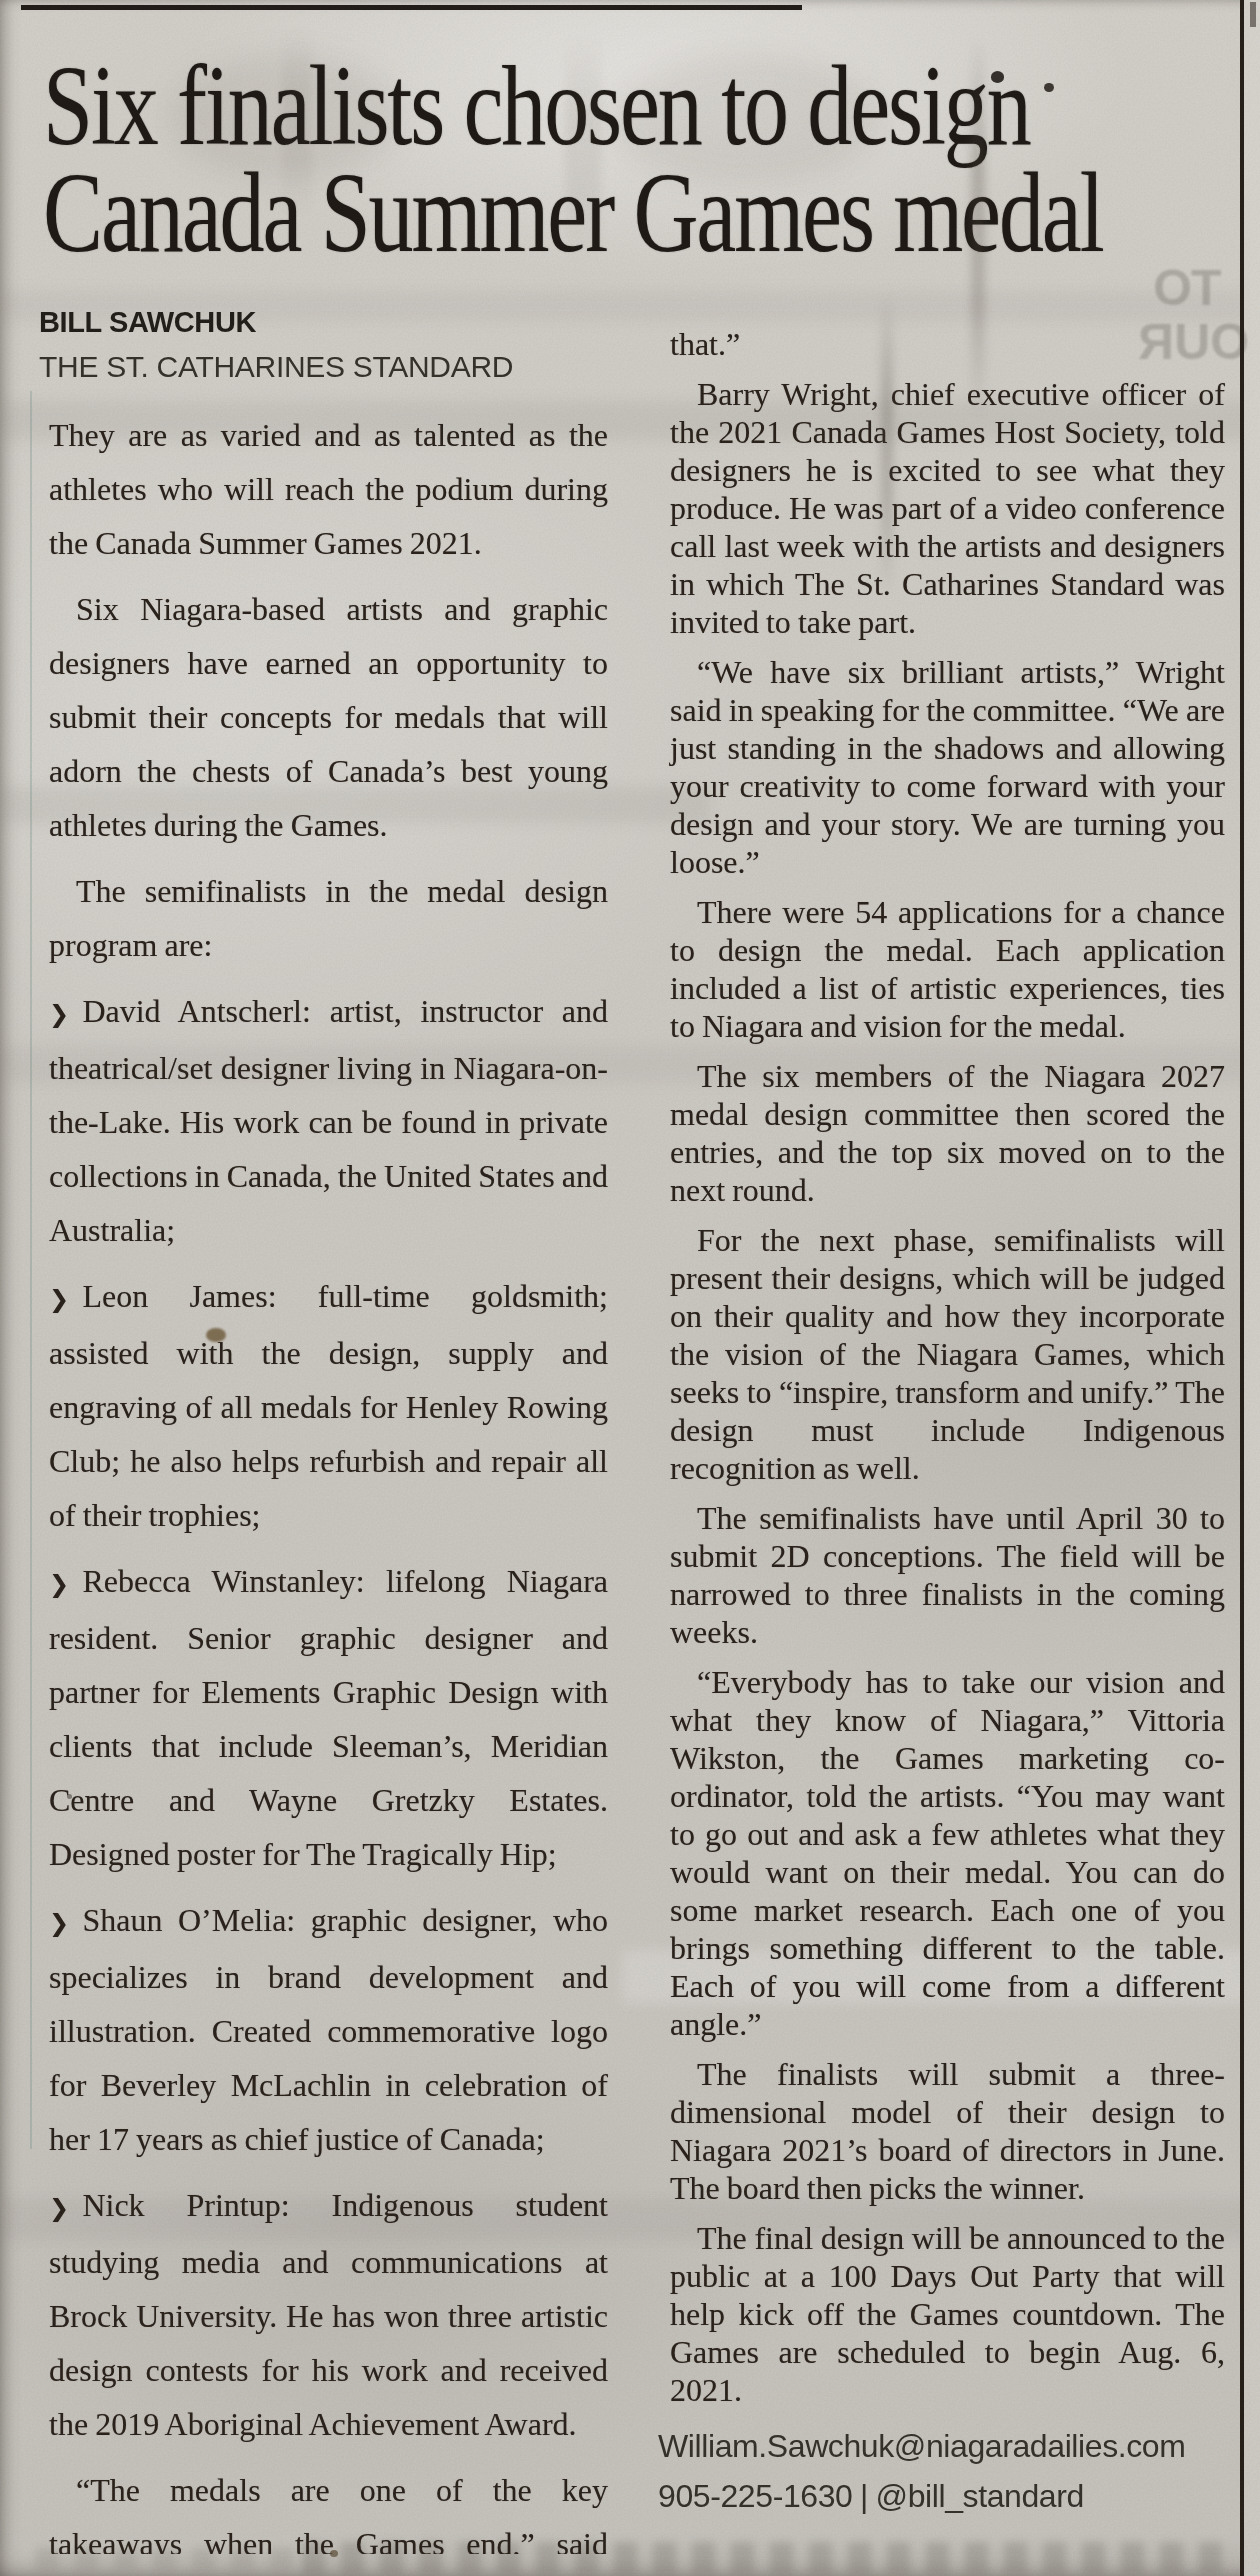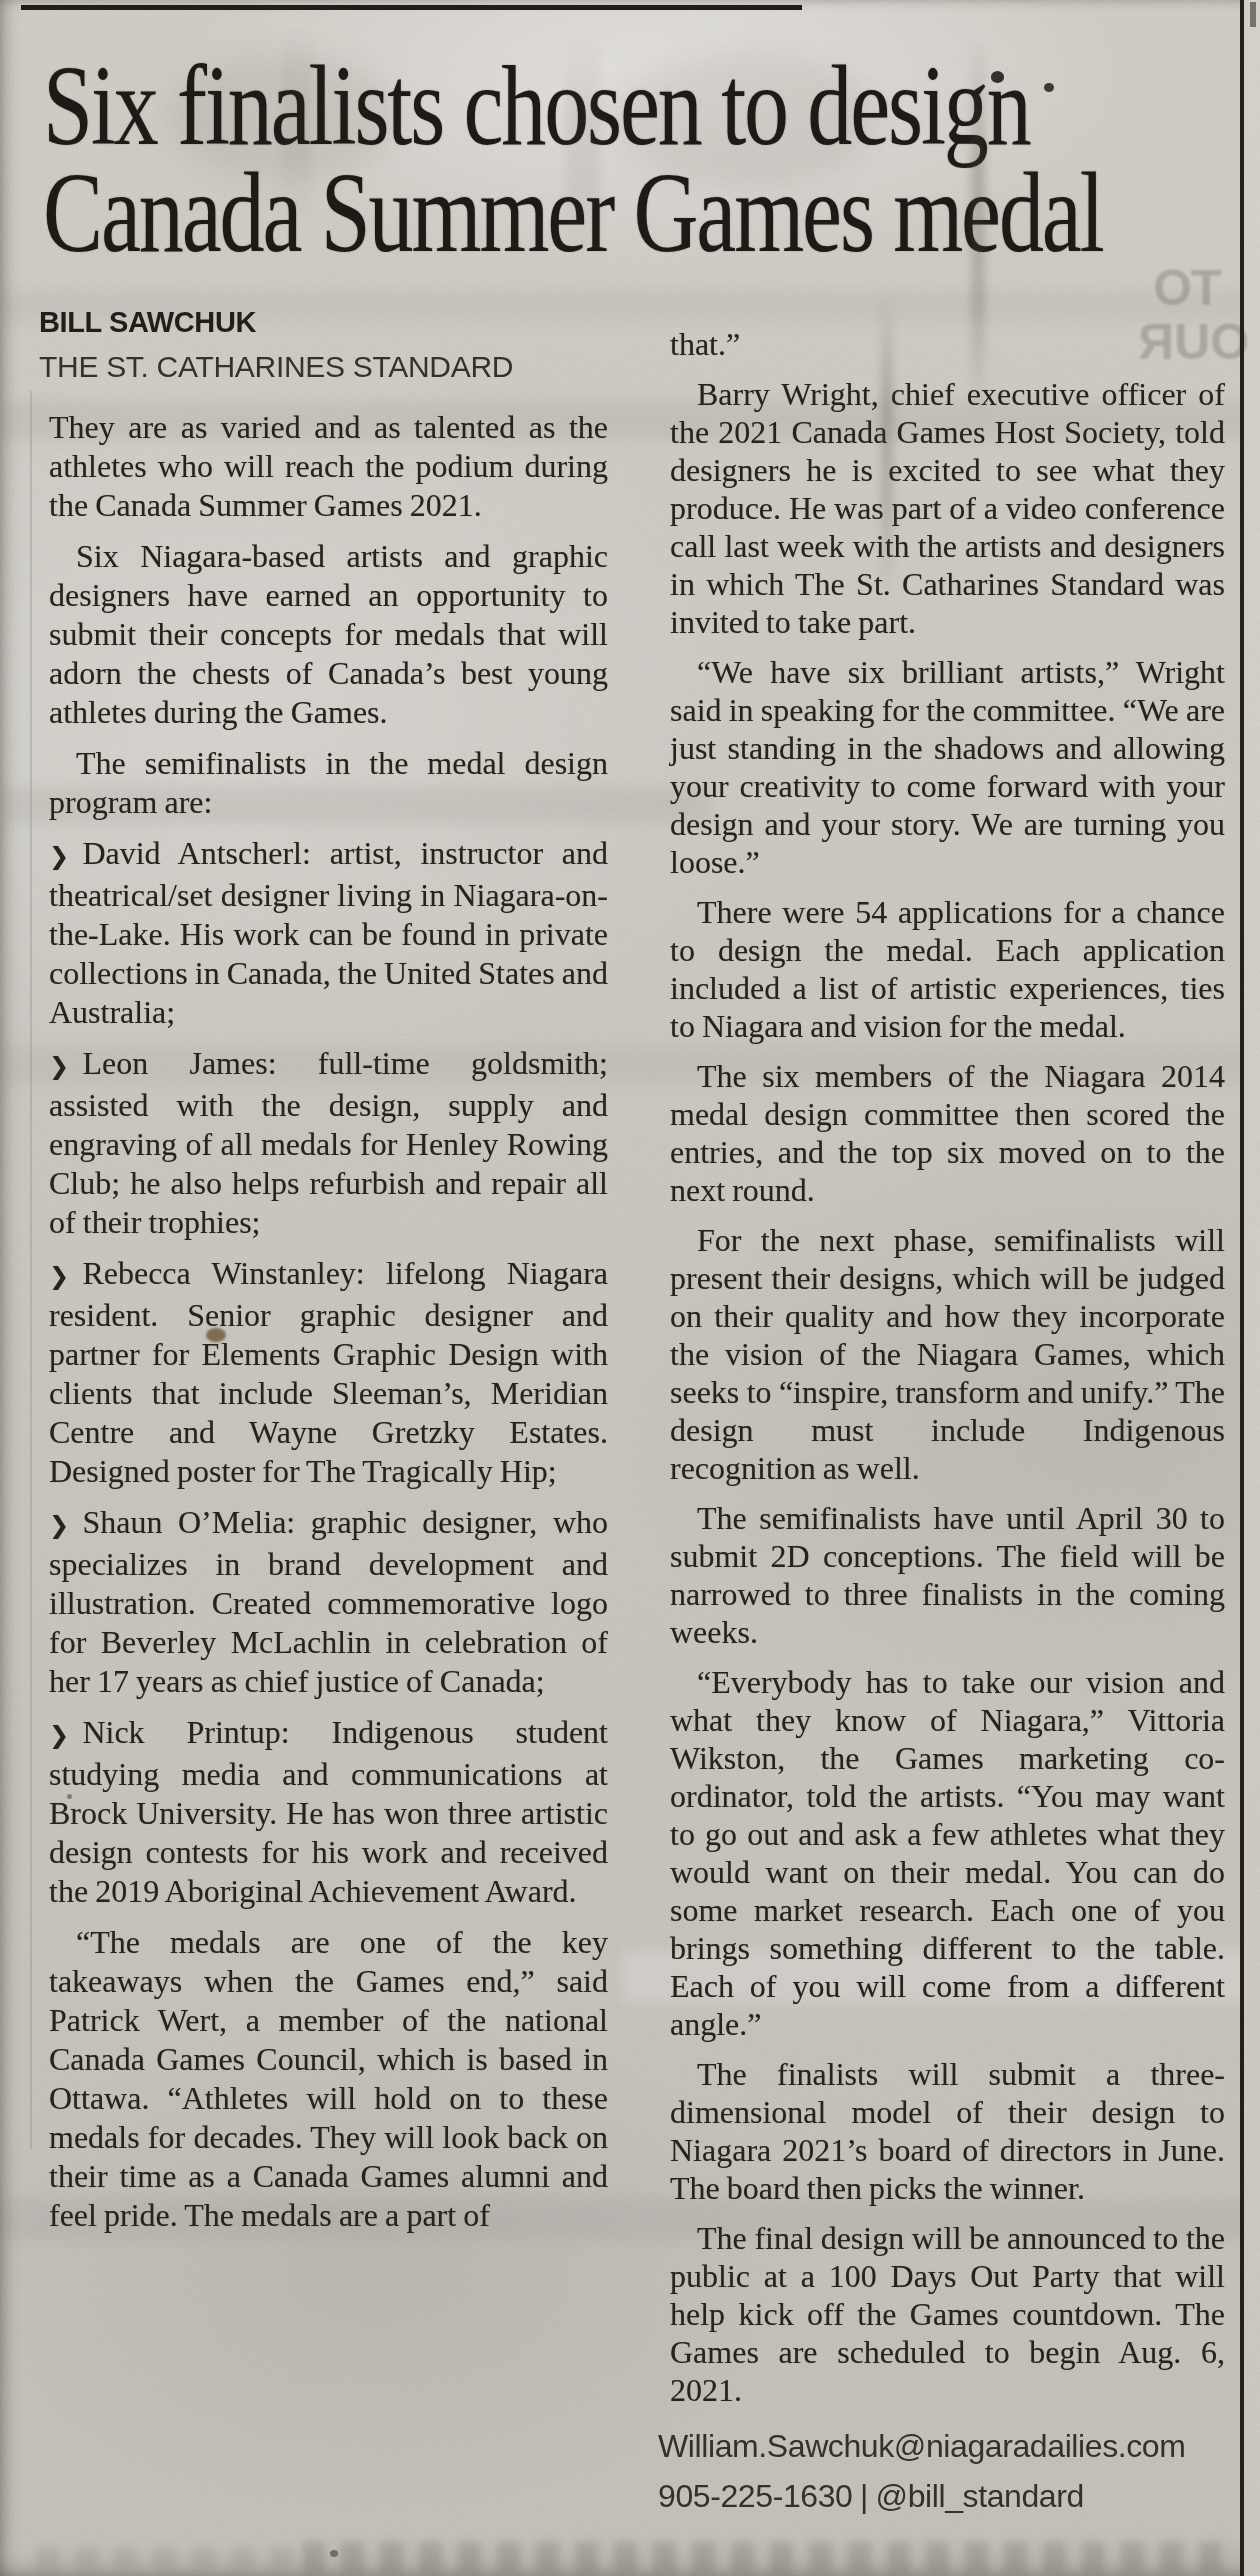--- a/index.html
+++ b/index.html
@@ -27,21 +27,21 @@
   .headline{position:absolute;left:43px;top:52px;z-index:2;color:#1f1a15;}
   .hl-line{display:block;height:107px;font-size:114px;line-height:107px;letter-spacing:-2.7px;white-space:nowrap;
     transform:scaleX(0.79);transform-origin:left center;font-weight:400;
     text-shadow:0 0 1.8px rgba(30,25,20,0.35);}
   .byline{position:absolute;left:39px;top:304px;z-index:2;font-family:"Liberation Sans","DejaVu Sans",sans-serif;}
   .author{font-weight:700;font-size:29px;line-height:36px;letter-spacing:-0.4px;color:#221e19;}
   .pub{font-weight:400;font-size:30px;line-height:30px;margin-top:12px;letter-spacing:-0.3px;color:#36322c;text-align:center;}
   
   .col{position:absolute;z-index:2;font-size:32px;color:#2a221b;text-align:justify;
     text-shadow:0 0 0.9px rgba(42,34,27,0.30);word-spacing:-0.9px;hyphens:auto;-webkit-hyphens:auto;}
-  .col-left{left:37px;top:396px;width:583px;height:2158px;line-height:39px;overflow:hidden;}
+  .col-left{left:37px;top:396px;width:583px;height:2158px;line-height:54px;overflow:hidden;}
   .col-right{left:658px;top:313px;width:579px;height:2260px;line-height:38px;overflow:hidden;}
   .para{margin:12px;padding:0;}
   .indent{text-indent:27px;}
   .chev{font-family:"DejaVu Sans",sans-serif;font-size:24px;font-weight:700;margin-right:13.3px;}
   .contact{font-family:"Liberation Sans","DejaVu Sans",sans-serif;font-size:32px;
     line-height:50px;letter-spacing:-0.4px;color:#35322c;text-align:left;text-shadow:none;text-indent:0;}
   
   .band{position:absolute;left:0;width:1261px;z-index:0;filter:blur(6.2px);}
   .b1{top:291px;height:30px;background:rgba(110,105,97,0.08);}
   .b2{top:401px;height:39px;background:rgba(110,105,97,0.10);}
@@ -123,21 +123,21 @@
       <p class="para"><span class="chev">❯</span>Nick Printup: Indigenous student studying media and communications at Brock University. He has won three artistic design contests for his work and received the 2019 Aboriginal Achievement Award.</p>
       <p class="para indent">“The medals are one of the key takeaways when the Games end,” said Patrick Wert, a member of the national Canada Games Council, which is based in Ottawa. “Athletes will hold on to these medals for decades. They will look back on their time as a Canada Games alumni and feel pride. The medals are a part of</p>
     </div>
 
   <div class="col col-right">
     <div>
         <p class="para">that.”</p>
         <p class="para indent">Barry Wright, chief executive officer of the 2021 Canada Games Host Society, told designers he is excited to see what they produce. He was part of a video conference call last week with the artists and designers in which The St. Catharines Standard was invited to take part.</p>
         <p class="para indent">“We have six brilliant artists,” Wright said in speaking for the committee. “We are just standing in the shadows and allowing your creativity to come forward with your design and your story. We are turning you loose.”</p>
         <p class="para indent">There were 54 applications for a chance to design the medal. Each application included a list of artistic experiences, ties to Niagara and vision for the medal.</p>
-        <p class="para indent">The six members of the Niagara 2014 medal design committee then scored the entries, and the top six moved on to the next round.</p>
+        <p class="para indent">The six members of the Niagara 2027 medal design committee then scored the entries, and the top six moved on to the next round.</p>
         <p class="para indent">For the next phase, semifinalists will present their designs, which will be judged on their quality and how they incorporate the vision of the Niagara Games, which seeks to “inspire, transform and unify.” The design must include Indigenous recognition as well.</p>
         <p class="para indent">The semifinalists have until April 30 to submit 2D conceptions. The field will be narrowed to three finalists in the coming weeks.</p>
         <p class="para indent">“Everybody has to take our vision and what they know of Niagara,” Vittoria Wikston, the Games marketing co-ordinator, told the artists. “You may want to go out and ask a few athletes what they would want on their medal. You can do some market research. Each one of you brings something different to the table. Each of you will come from a different angle.”</p>
         <p class="para indent">The finalists will submit a three-dimensional model of their design to Niagara 2021’s board of directors in June. The board then picks the winner.</p>
         <p class="para indent">The final design will be announced to the public at a 100 Days Out Party that will help kick off the Games countdown. The Games are scheduled to begin Aug. 6, 2021.</p>
       </div>
     <div class="contact">
       <div>William.Sawchuk@niagaradailies.com</div>
       <div>905-225-1630 | @bill_standard</div>
     </div>

